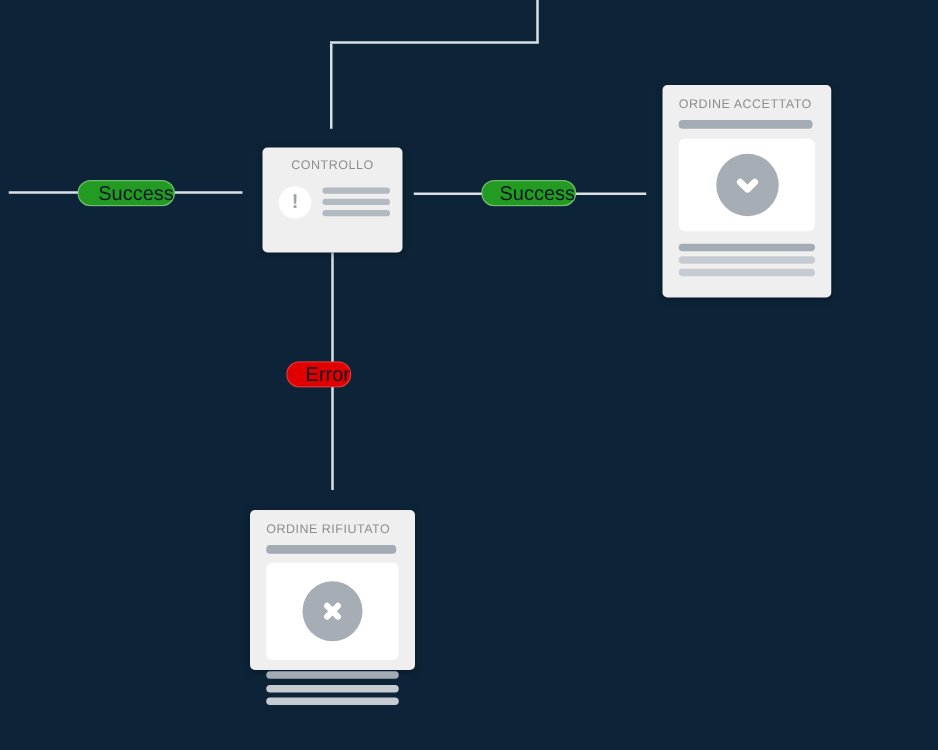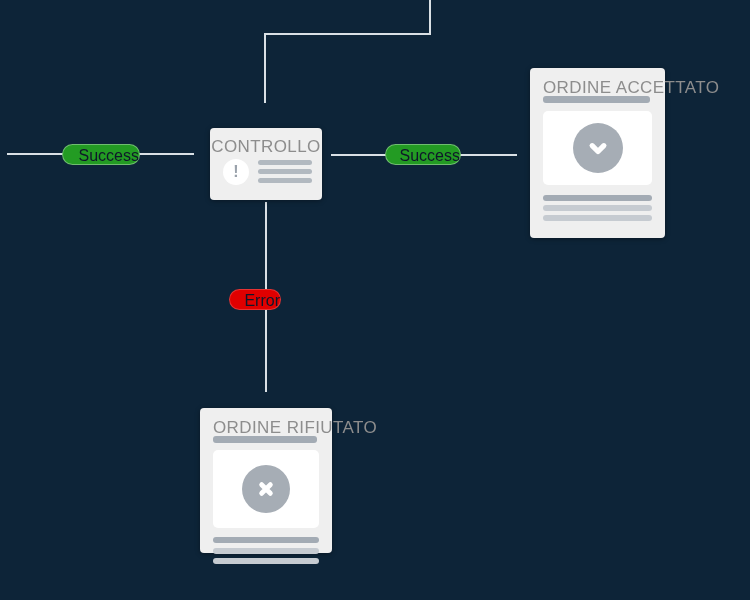--- a/index.html
+++ b/index.html
@@ -19,21 +19,21 @@
   }
   .badge.success{border:1px solid rgba(255,255,255,0.35);}
   .badge.error{border:1px solid rgba(255,255,255,0.2);}
 
   
   .node{
     position:absolute;background:#efefef;border-radius:4px;
     box-shadow:0 1px 5px rgba(0,0,0,0.35);cursor:pointer;
   }
   .node-title{
-    color:#8d8d8d;font-size:17px;letter-spacing:0.4px;white-space:nowrap;
+    color:#8d8d8d;font-size:10px;letter-spacing:0.4px;white-space:nowrap;
   }
 
   
   .node.small .node-title{position:absolute;top:9px;left:0;right:0;text-align:center;}
   .round-icon{
     position:absolute;border-radius:50%;display:flex;align-items:center;justify-content:center;
   }
   .round-icon.white{background:#ffffff;color:#9aa2ab;font-weight:bold;}
   .bar{position:absolute;border-radius:3px;}
   .bar.mid{background:#b2b9c0;}
@@ -55,21 +55,21 @@
   <div class="line v" style="left: 264px; top: 35px; height: 68px; background: rgb(217, 224, 229);"></div>
 
   <div class="line h" style="left: 7px; top: 153px; width: 187px; background: rgb(217, 224, 229);"></div>
   <div class="line h" style="left: 331px; top: 154px; width: 186px; background: rgb(217, 224, 229);"></div>
   <div class="line v" style="left: 265px; top: 202px; height: 190px; background: rgb(217, 224, 229);"></div>
 
   <div class="badge success" style="left: 62px; top: 144px; width: 78px; background: rgb(35, 155, 35);">Success</div>
   <div class="badge success" style="left: 385px; top: 144px; width: 76px; background: rgb(35, 155, 35);">Success</div>
   <div class="badge error" style="left: 229px; top: 289px; width: 52px; background: rgb(224, 0, 0);">Error</div>
 
-  <div class="node small" style="left:210px;top:128px;width:112px;height:72px;">
+  <div class="node small" style="left:210px;top:118px;width:112px;height:84px;">
     <div class="node-title">CONTROLLO</div>
     <div class="round-icon white" style="left:13px;top:31px;width:26px;height:26px;font-size:16px;">
       <span>!</span>
     </div>
     <div class="bar mid" style="left:48px;top:32px;width:54px;height:5px;"></div>
     <div class="bar mid" style="left:48px;top:41px;width:54px;height:5px;"></div>
     <div class="bar mid" style="left:48px;top:50px;width:54px;height:5px;"></div>
   </div>
 
   <div class="node card" style="left:530px;top:68px;width:135px;height:170px;">
@@ -80,21 +80,21 @@
         <svg width="28" height="28" viewBox="0 0 24 24" fill="none">
           <path d="M7 10 L12 15 L17 10" stroke="#ffffff" stroke-width="4.5" stroke-linecap="round" stroke-linejoin="round"></path>
         </svg>
       </div>
     </div>
     <div class="bar dark" style="left:13px;top:127px;width:109px;height:6px;"></div>
     <div class="bar light" style="left:13px;top:137px;width:109px;height:6px;"></div>
     <div class="bar light" style="left:13px;top:147px;width:109px;height:6px;"></div>
   </div>
 
-  <div class="node card" style="left:200px;top:408px;width:132px;height:145px;">
+  <div class="node card" style="left:200px;top:408px;width:132px;height:128px;">
     <div class="node-title">ORDINE RIFIUTATO</div>
     <div class="bar dark" style="left:13px;top:28px;width:104px;height:7px;"></div>
     <div class="image-box" style="left:13px;top:42px;width:106px;height:78px;">
       <div class="icon-circle" style="width:48px;height:48px;">
         <svg width="26" height="26" viewBox="0 0 24 24" fill="none">
           <path d="M8 8 L16 16 M16 8 L8 16" stroke="#ffffff" stroke-width="4.5" stroke-linecap="round" stroke-linejoin="round"></path>
         </svg>
       </div>
     </div>
     <div class="bar dark" style="left:13px;top:129px;width:106px;height:6px;"></div>

